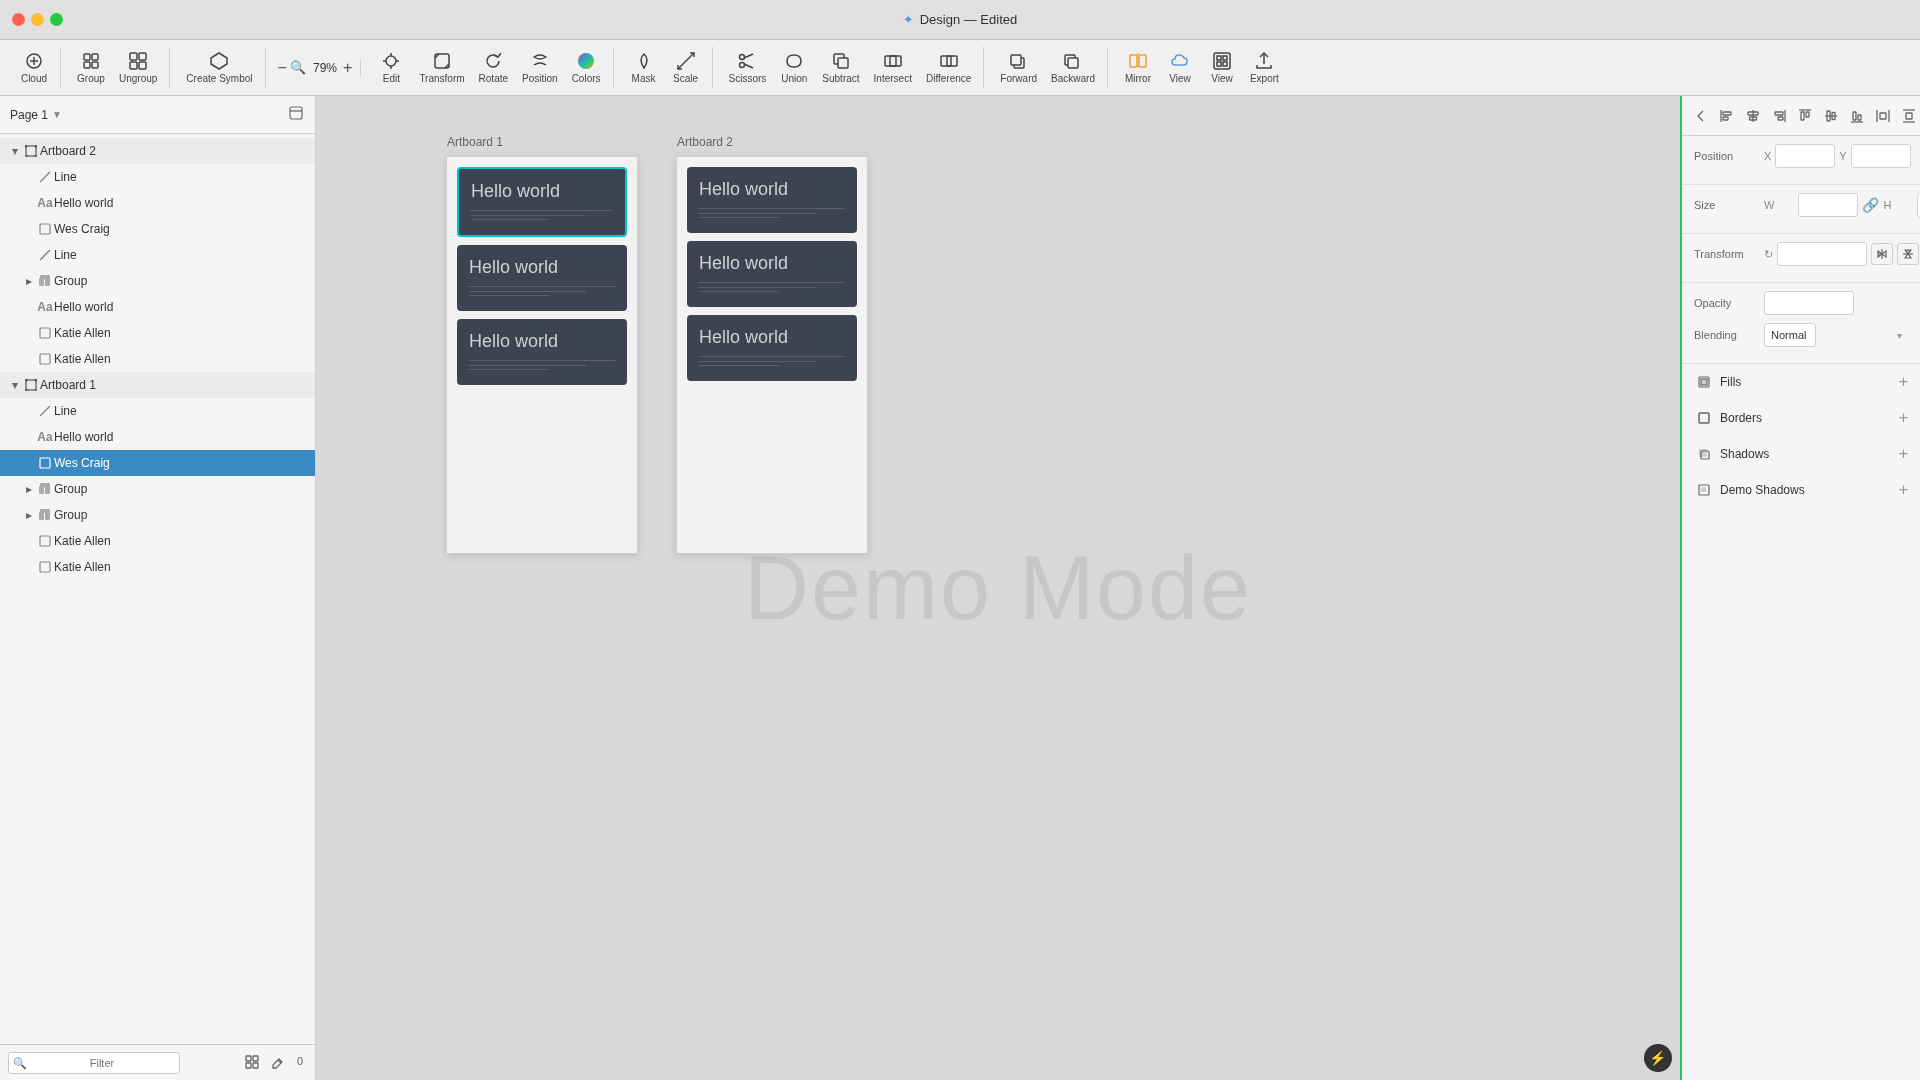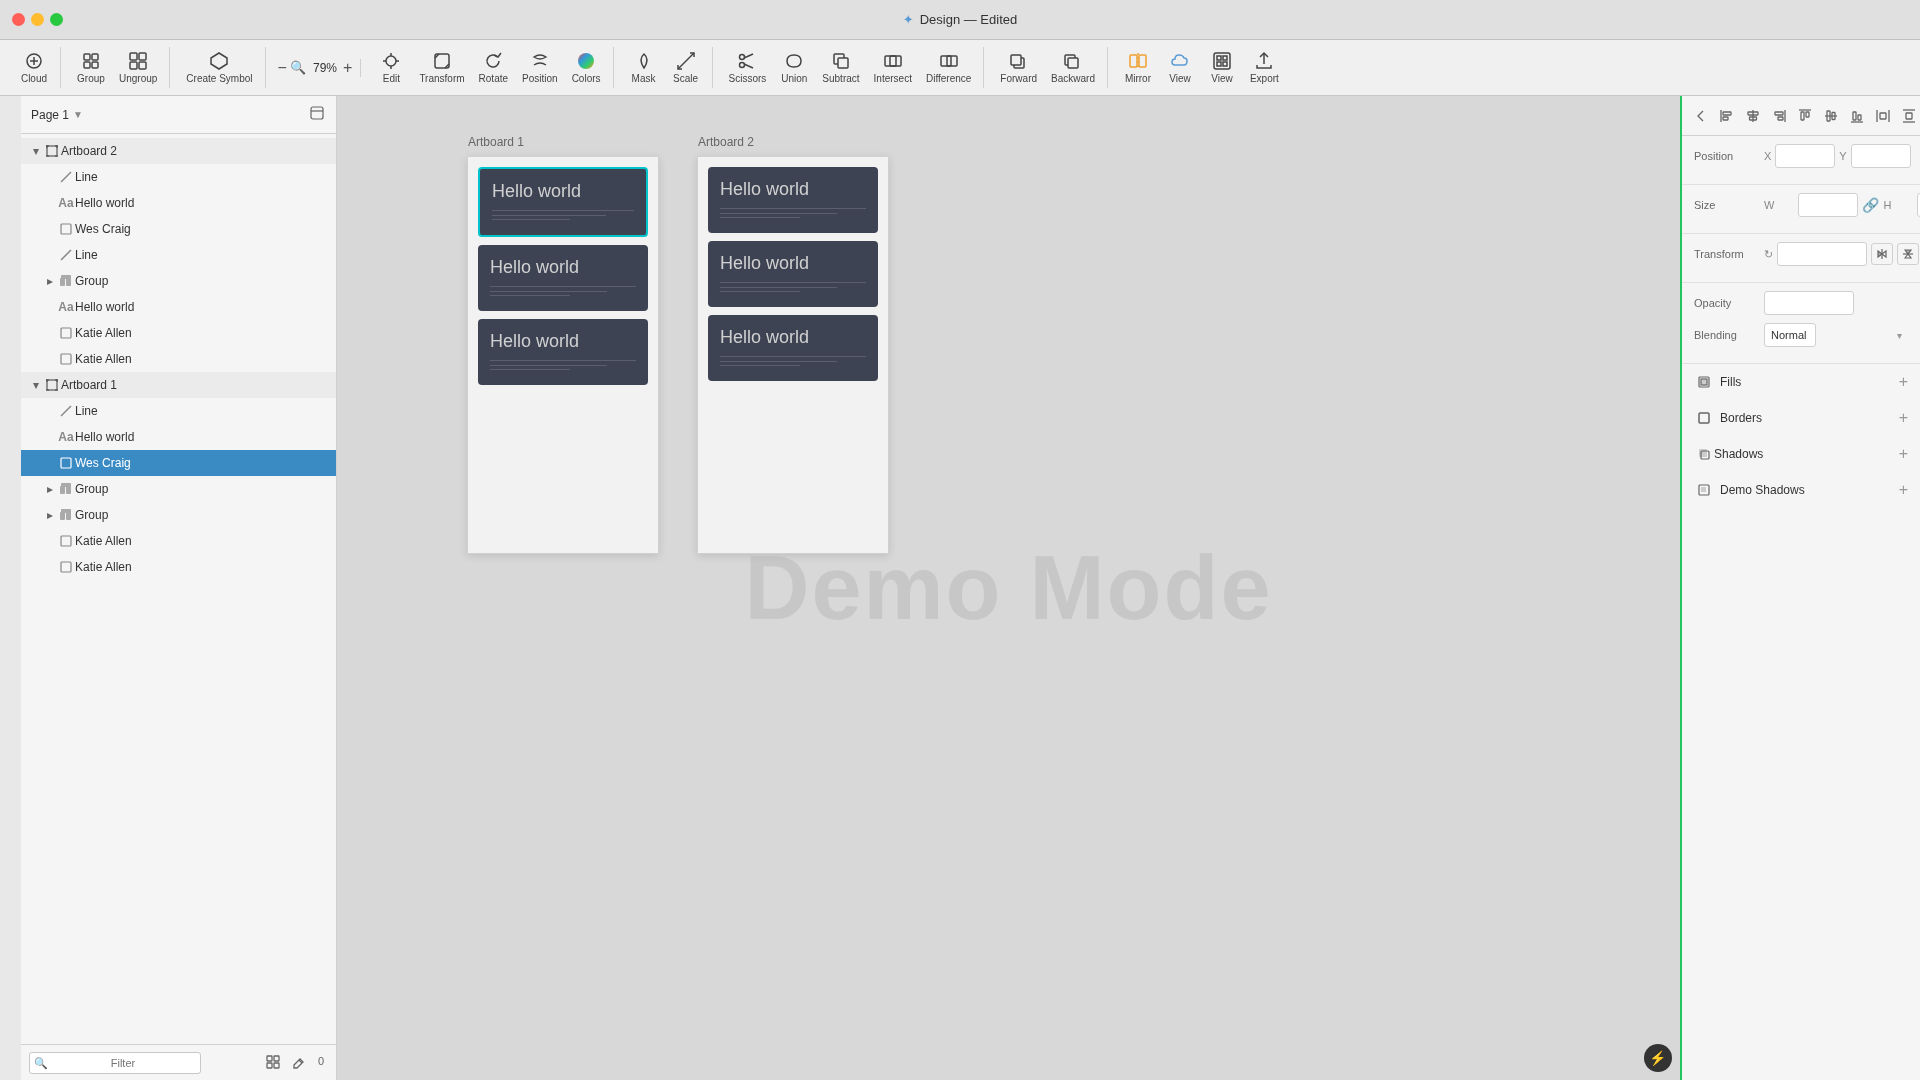--- a/index.html
+++ b/index.html
@@ -37,21 +37,21 @@
     .toolbar-btn {
       display: flex; flex-direction: column; align-items: center; justify-content: center;
       padding: 4px 6px; border-radius: 4px; cursor: pointer; color: #333; gap: 2px;
       min-width: 40px; font-size: 10px;
     }
     .toolbar-btn svg { width: 20px; height: 20px; }
     .toolbar-btn span { font-size: 10px; color: #444; }
     .zoom-control { display: flex; align-items: center; gap: 4px; padding: 0 8px; color: #333; font-size: 12px; }
 
     
-    #main { display: flex; height: calc(1080px - 40px - 56px); padding-left: 21px; }
+    #main { display: flex; height: calc(1080px - 40px - 56px); }
 
     
     #left-panel {
       width: 316px;
       background: #f5f5f5;
       border-right: 1px solid #d0d0d0;
       display: flex;
       flex-direction: column;
     }
     #panel-header {
@@ -100,21 +100,21 @@
       position: relative;
       overflow: hidden;
     }
 
     
     #demo-overlay {
       position: absolute;
       left: 50%; top: 50%;
       transform: translate(-50%, -50%);
       font-size: 90px;
-      font-weight: 700;
+      font-weight: 400;
       color: rgba(180,180,180,0.45);
       white-space: nowrap;
       pointer-events: none;
       z-index: 100;
       letter-spacing: 2px;
     }
 
     
     .artboard-container {
       position: absolute;
@@ -909,21 +909,21 @@
           <svg width="12" height="12" viewBox="0 0 12 12" fill="none" stroke="#666" stroke-width="1.5">
             <rect x="1" y="1" width="10" height="10" rx="1"></rect>
           </svg>
         </div>
         <span class="section-title">Borders</span>
       </div>
       <span class="section-add">+</span>
     </div>
 
     <div class="section-header">
-      <div style="display:flex;align-items:center;gap:0;justify-content:space-between;">
+      <div style="display:flex;align-items:center;gap:6px;justify-content:space-between;">
         <div class="rp-icon-btn">
           <svg width="12" height="12" viewBox="0 0 12 12" fill="none">
             <rect x="1" y="1" width="8" height="8" rx="1" fill="#ccc"></rect>
             <rect x="3" y="3" width="8" height="8" rx="1" fill="none" stroke="#666" stroke-width="1.2"></rect>
           </svg>
         </div>
         <span class="section-title">Shadows</span>
       </div>
       <span class="section-add">+</span>
     </div>

